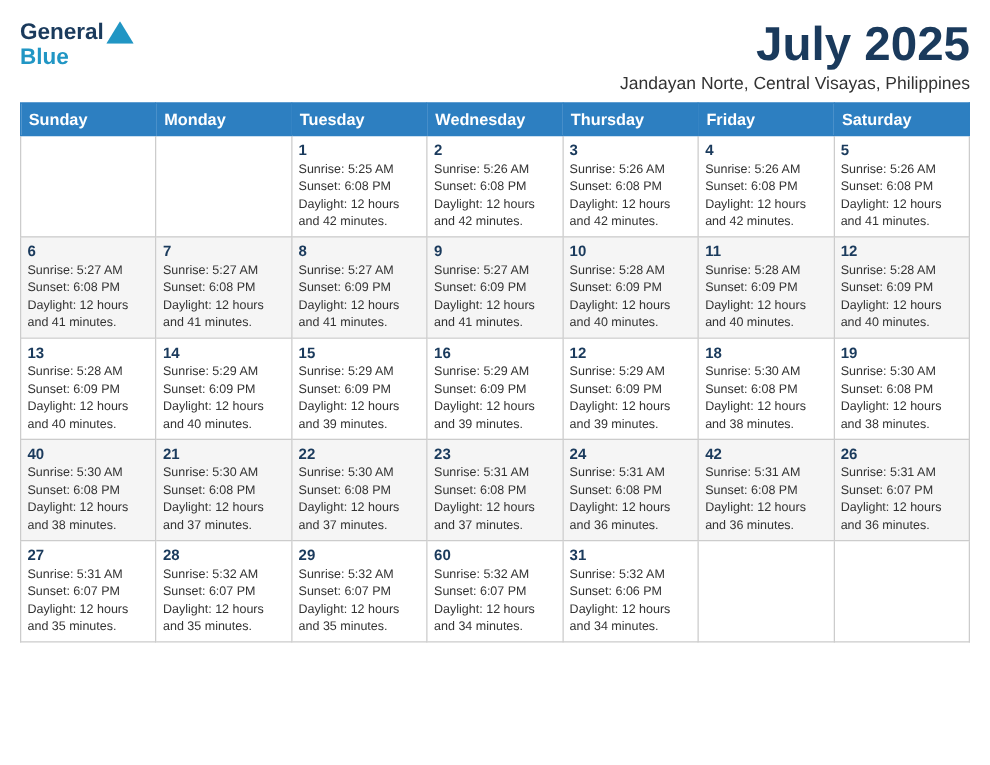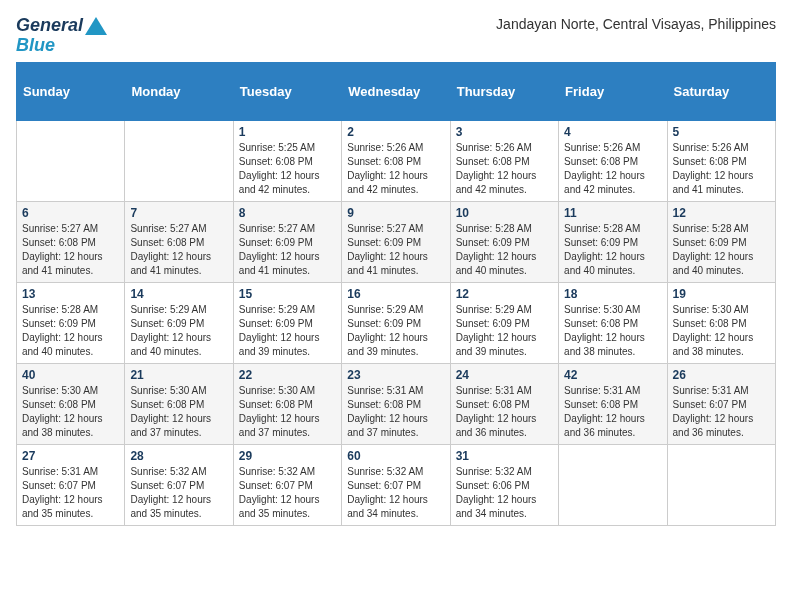--- a/index.html
+++ b/index.html
@@ -12,21 +12,20 @@
     }
     .header {
       display: flex;
       justify-content: space-between;
       align-items: flex-start;
       margin-bottom: 8px;
     }
     .logo {
       display: flex;
       align-items: center;
-      font-style: italic;
     }
     .title-block {
       text-align: right;
     }
     .month-title {
       font-size: 38px;
       font-weight: bold;
       color: #1a3a5c;
       line-height: 1.1;
     }
@@ -37,21 +36,21 @@
     .calendar {
       width: 100%;
       border-collapse: collapse;
       border: 1px solid #ccc;
     }
     .calendar th {
       background: #2d7fc1;
       color: #fff;
       font-size: 13px;
       font-weight: bold;
-      padding: 21px 6px;
+      padding: 5px 6px;
       text-align: left;
       border: 1px solid #2d7fc1;
     }
     .calendar td {
       width: 107px;
       vertical-align: top;
       padding: 4px 5px;
       border: 1px solid #ccc;
       font-size: 10.5px;
       color: #333;
@@ -85,20 +84,21 @@
         <div style="font-size:18px;font-weight:bold;color:#1a3a5c;line-height:1.1;">
           <span style="color:#1a3a5c;">General</span><svg width="22" height="18" viewBox="0 0 22 18" style="vertical-align:middle;margin-left:2px;">
               <polygon points="0,18 11,0 22,18" fill="#2196c4"></polygon>
             </svg>
         </div>
       </div>
       <div style="font-size:18px;font-weight:bold;color:#2196c4;line-height:1;">Blue</div>
     </div>
   </div>
   <div class="title-block">
+    <div class="month-title">July 2025</div>
     <div class="location">Jandayan Norte, Central Visayas, Philippines</div>
   </div>
 </div>
 
 <table class="calendar">
   <thead>
     <tr>
     <th>Sunday</th>
         <th>Monday</th>
         <th>Tuesday</th>

